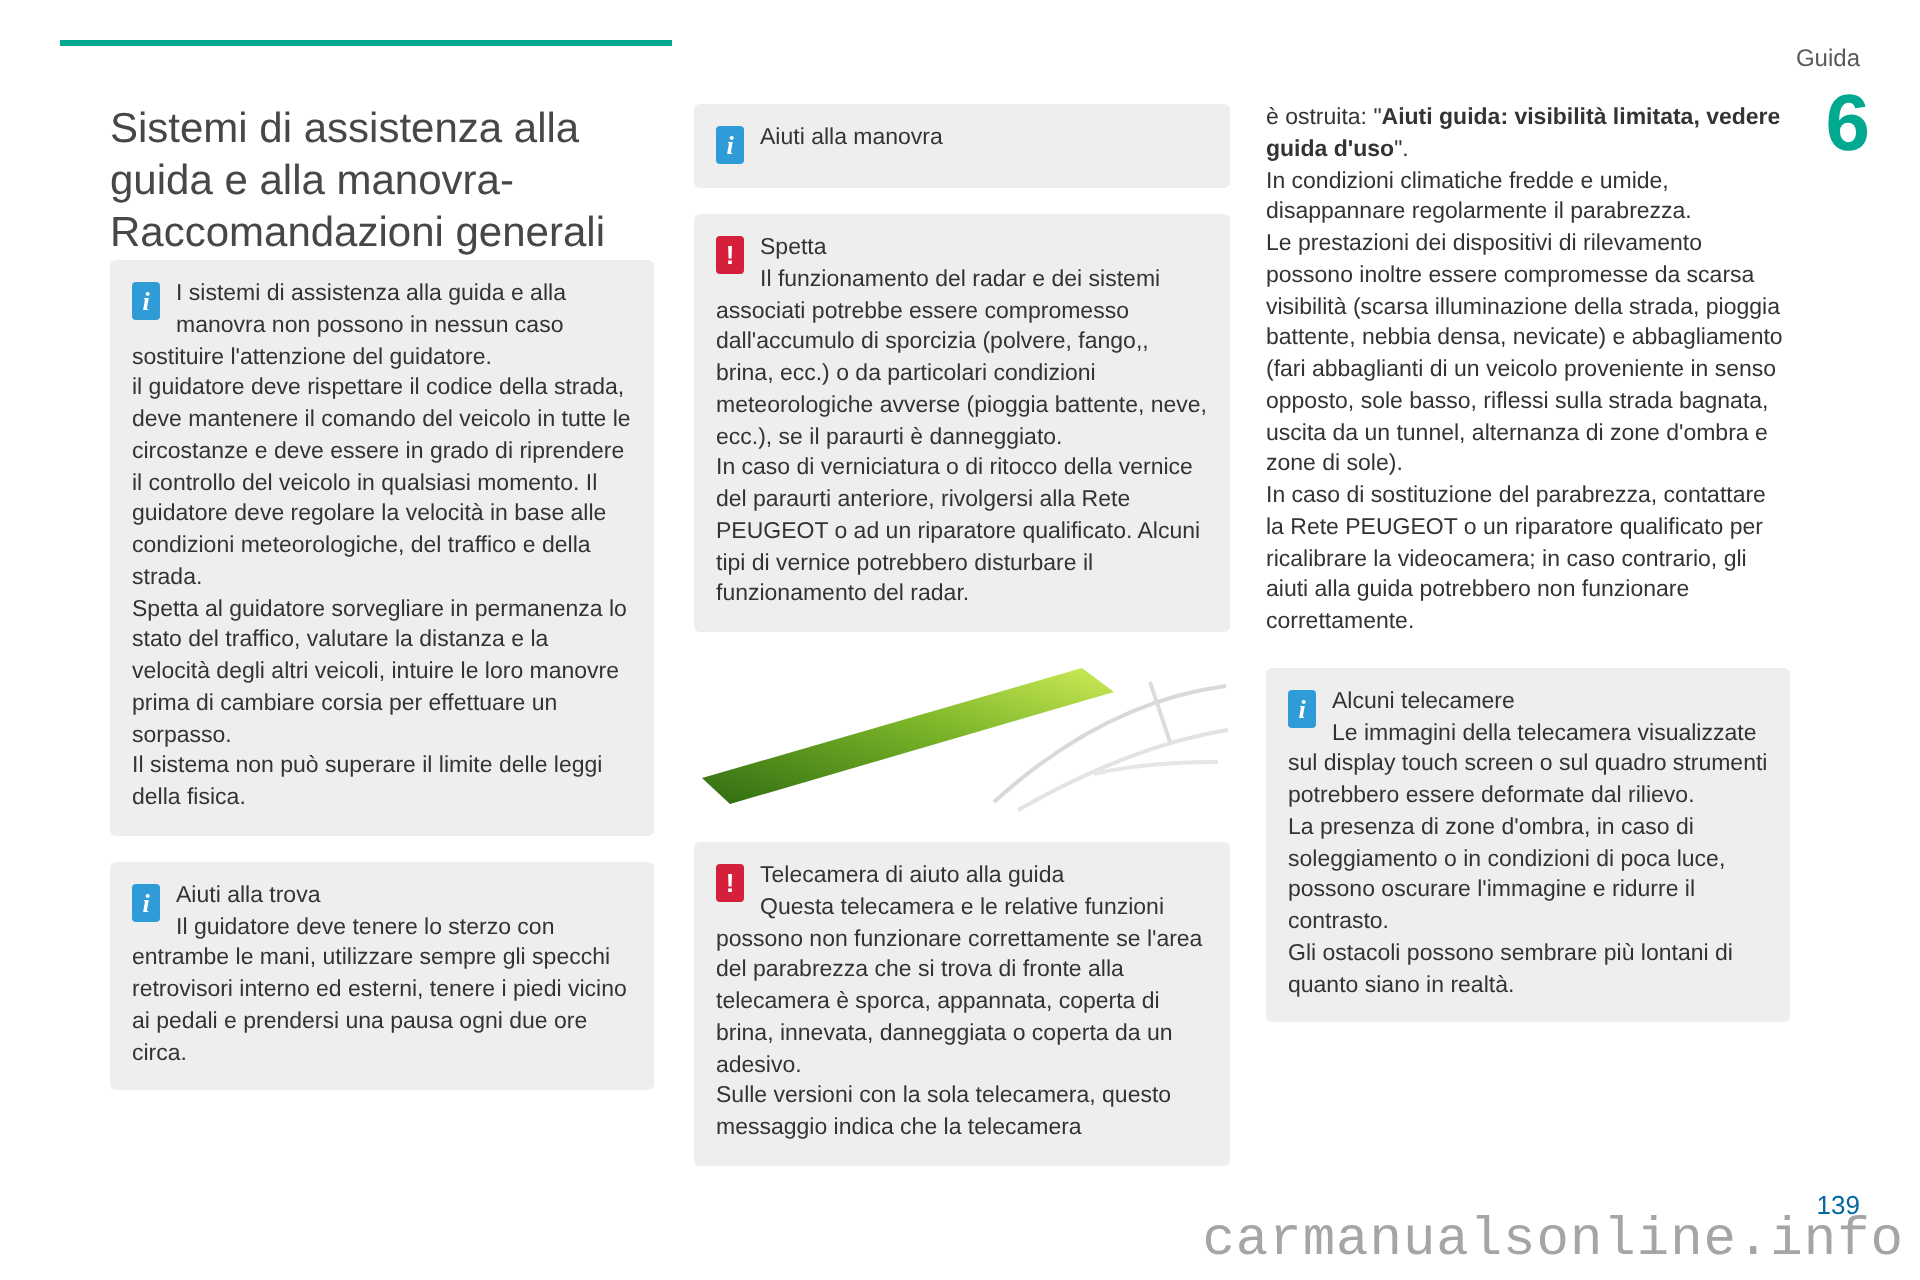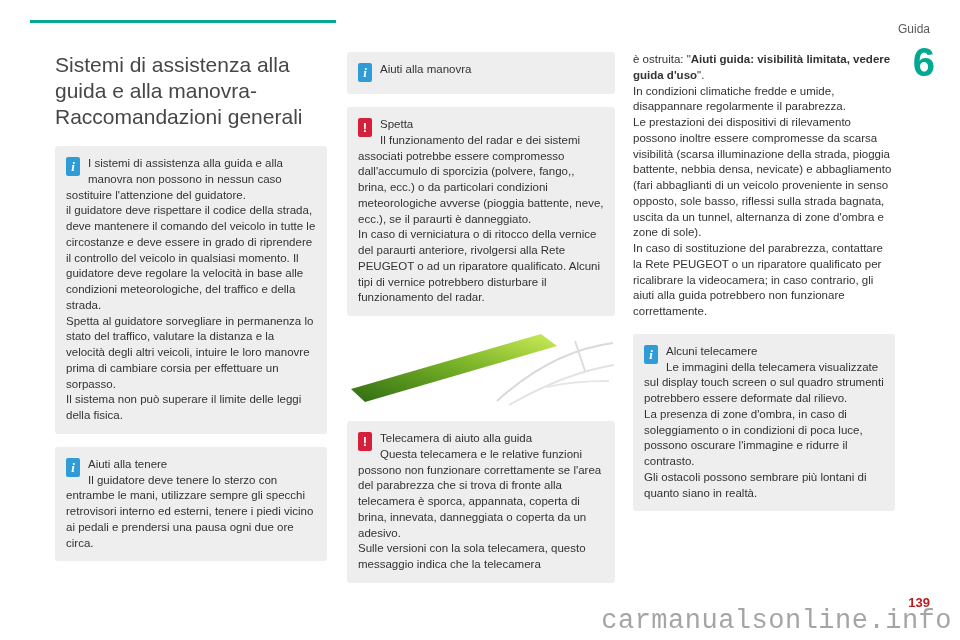--- a/index.html
+++ b/index.html
@@ -24,21 +24,21 @@
     position:absolute; top:42px; right:25px;
     font-size:40px; font-weight:bold; line-height:1;
     color:var(--accent,#00A98F);
   }
   .col { position:absolute; top:52px; }
   .col1 { left:55px;  width:272px; }
   .col2 { left:347px; width:268px; }
   .col3 { left:633px; width:262px; }
   .page-title {
     font-size:21px; line-height:1.24; font-weight:400;
-    color:#474747; margin-bottom:16px;
+    color:#474747; 
   }
   .box {
     background:var(--box-bg,#EEEEEE);
     border-radius:3px;
     padding:10px 11px;
     margin-bottom:13px;
     font-size:11.5px; line-height:1.37; color:#333333;
     overflow:hidden;
   }
   .badge {
@@ -64,21 +64,21 @@
   .para .bold { font-weight:bold; }
   .figure { margin:6px 0 14px; }
   .figure svg { display:block; width:100%; height:78px; }
   .watermark {
     position:absolute; right:8px; bottom:4px;
     font-size:27px; color:#8f8f8f; opacity:.8;
     letter-spacing:.5px; z-index:5;font-family:Liberation Mono, monospace;
   }
   .page-number {
     position:absolute; right:30px; bottom:30px;
-    font-size:13px; font-weight:bold; color:#b91c1c;
+    font-size:13px; font-weight:normal; color:#0369a1;
   }
 </style>
 </head>
 <body>
 
 <div class="accent-line"></div>
 <div class="section-label">Guida</div>
 <div class="chapter-number">6</div>
 
 <div class="col col1">
@@ -87,21 +87,21 @@
   <div class="box">
     <span class="badge info">i</span>
     <div class="box-text">I sistemi di assistenza alla guida e alla manovra non possono in nessun caso sostituire l'attenzione del guidatore.
 il guidatore deve rispettare il codice della strada, deve mantenere il comando del veicolo in tutte le circostanze e deve essere in grado di riprendere il controllo del veicolo in qualsiasi momento. Il guidatore deve regolare la velocità in base alle condizioni meteorologiche, del traffico e della strada.
 Spetta al guidatore sorvegliare in permanenza lo stato del traffico, valutare la distanza e la velocità degli altri veicoli, intuire le loro manovre prima di cambiare corsia per effettuare un sorpasso.
 Il sistema non può superare il limite delle leggi della fisica.</div>
   </div>
 
   <div class="box">
     <span class="badge info">i</span>
-    <span class="box-title">Aiuti alla tenere</span>
+    <span class="box-title">Aiuti alla trova</span>
     <div class="box-text">Il guidatore deve tenere lo sterzo con entrambe le mani, utilizzare sempre gli specchi retrovisori interno ed esterni, tenere i piedi vicino ai pedali e prendersi una pausa ogni due ore circa.</div>
   </div>
 </div>
 
 <div class="col col2">
   <div class="box">
     <span class="badge info">i</span>
     <span class="box-title">Aiuti alla manovra</span>
   </div>
 

